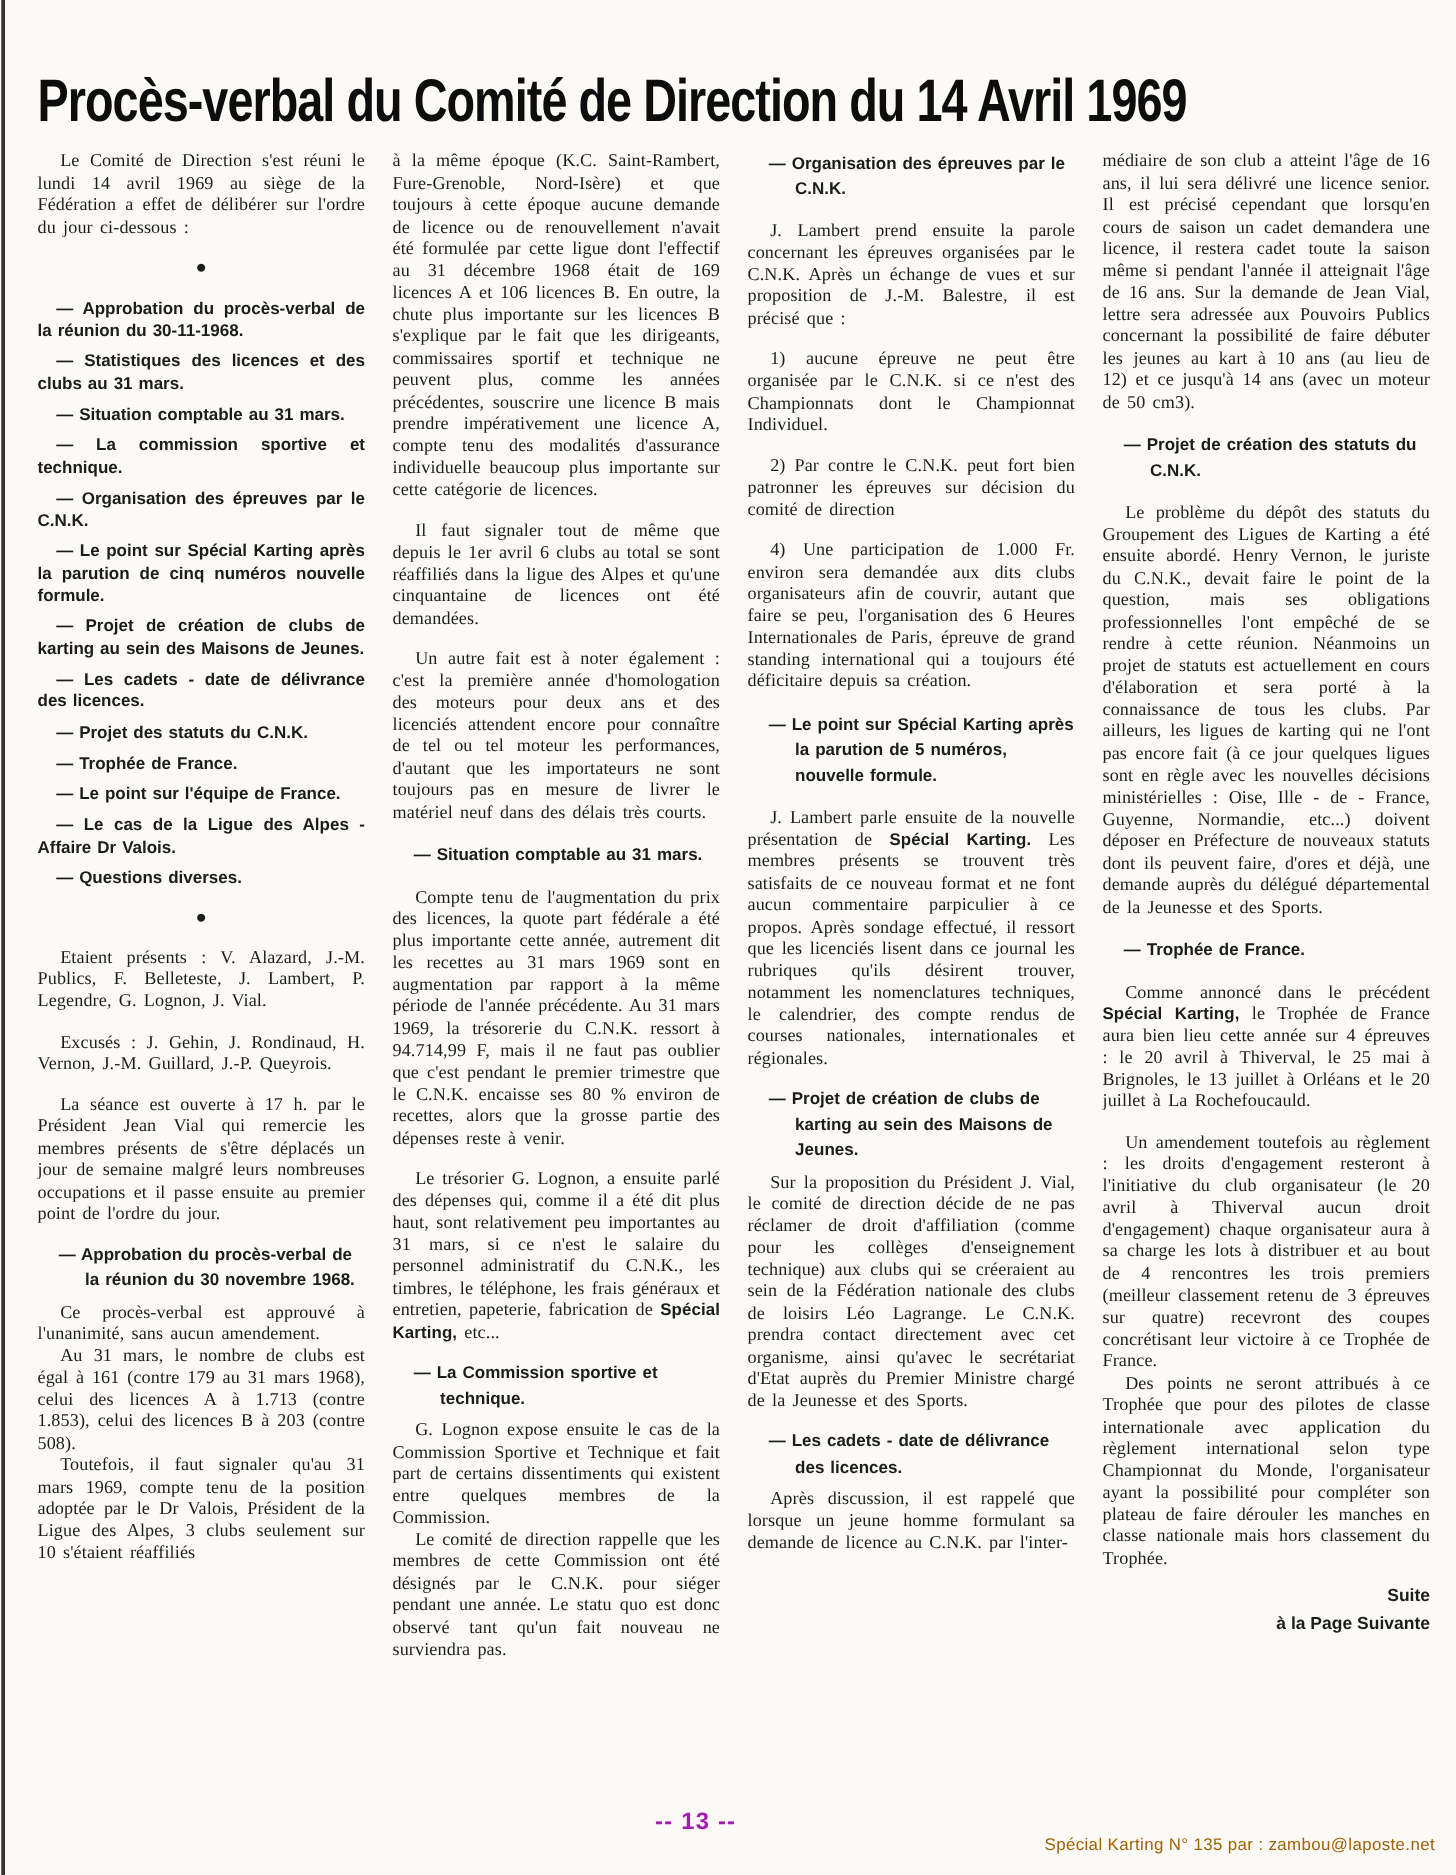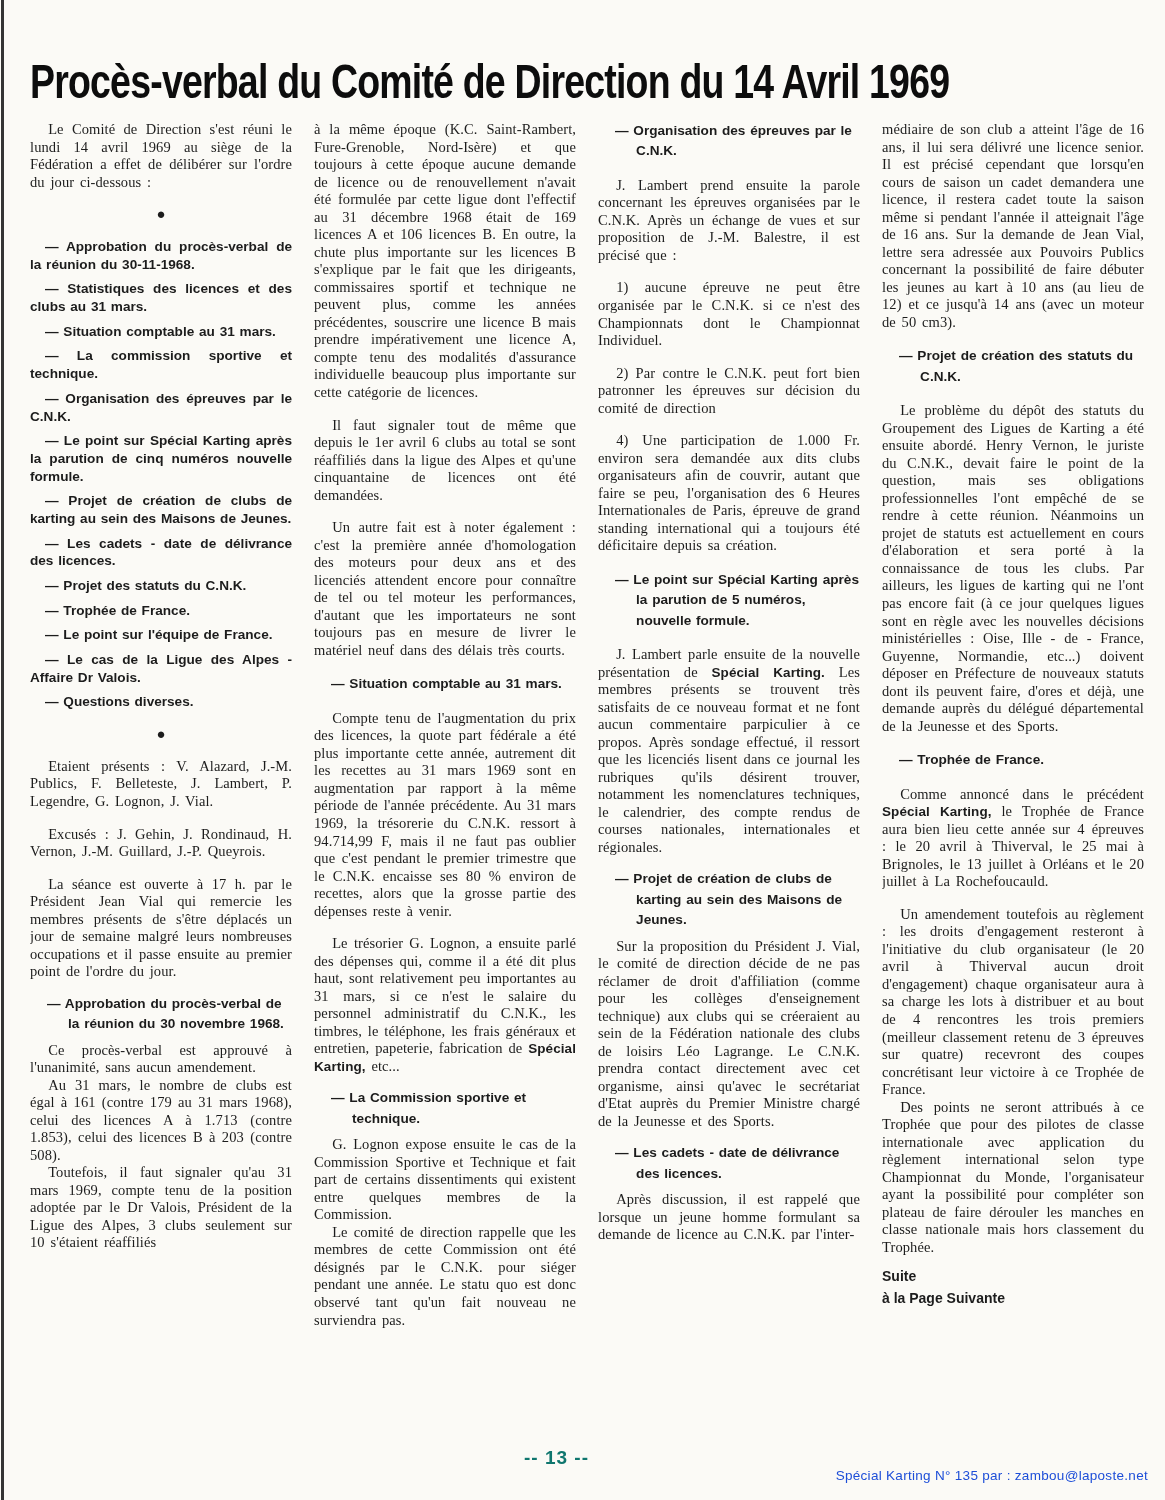--- a/index.html
+++ b/index.html
@@ -31,21 +31,21 @@
     font-size:13.6px;line-height:1.3;word-spacing:1px;
   }
   .heading{
     margin:13px 0 7px 0;
     font-family:"Liberation Sans", sans-serif;font-weight:bold;
     font-size:13.6px;line-height:1.5;word-spacing:1px;
     padding-left:2.8em;text-indent:-1.55em;
   }
   .bullet{margin:15px 0;text-align:center;font-size:15px;}
   .suite{
-    margin:10px 0 0 0;white-space:pre-line;
+    margin:10px 0 0 0;text-align:right;white-space:pre-line;
     font-family:"Liberation Sans", sans-serif;font-weight:bold;
     font-size:14px;line-height:1.55;
   }
   .gap{margin-top:15px;}
   .ni{text-indent:0;}
   .bsans{font-family:"Liberation Sans", sans-serif;font-weight:bold;font-size:0.93em;}
   .page-number{
     position:absolute;left:524px;top:1447px;
     font-family:"Liberation Sans", sans-serif;font-weight:bold;
     font-size:19px;letter-spacing:1px;
@@ -119,15 +119,15 @@
         <p class="para gap">Le problème du dépôt des statuts du Groupement des Ligues de Karting a été ensuite abordé. Henry Vernon, le juriste du C.N.K., devait faire le point de la question, mais ses obligations professionnelles l'ont empêché de se rendre à cette réunion. Néanmoins un projet de statuts est actuellement en cours d'élaboration et sera porté à la connaissance de tous les clubs. Par ailleurs, les ligues de karting qui ne l'ont pas encore fait (à ce jour quelques ligues sont en règle avec les nouvelles décisions ministérielles : Oise, Ille - de - France, Guyenne, Normandie, etc...) doivent déposer en Préfecture de nouveaux statuts dont ils peuvent faire, d'ores et déjà, une demande auprès du délégué départemental de la Jeunesse et des Sports.</p>
         <h3 class="heading gap">— Trophée de France.</h3>
         <p class="para gap">Comme annoncé dans le précédent <b class="bsans">Spécial Karting,</b> le Trophée de France aura bien lieu cette année sur 4 épreuves : le 20 avril à Thiverval, le 25 mai à Brignoles, le 13 juillet à Orléans et le 20 juillet à La Rochefoucauld.</p>
         <p class="para gap">Un amendement toutefois au règlement : les droits d'engagement resteront à l'initiative du club organisateur (le 20 avril à Thiverval aucun droit d'engagement) chaque organisateur aura à sa charge les lots à distribuer et au bout de 4 rencontres les trois premiers (meilleur classement retenu de 3 épreuves sur quatre) recevront des coupes concrétisant leur victoire à ce Trophée de France.</p>
         <p class="para">Des points ne seront attribués à ce Trophée que pour des pilotes de classe internationale avec application du règlement international selon type Championnat du Monde, l'organisateur ayant la possibilité pour compléter son plateau de faire dérouler les manches en classe nationale mais hors classement du Trophée.</p>
         <p class="suite">Suite
 à la Page Suivante</p>
       </div>
   </div>
 
-  <div class="page-number" style="color: #0f766e;">-- 13 --</div>
-  <div class="credit-line" style="color: #1d4ed8;">Spécial Karting N° 135 par :  zambou@laposte.net</div>
+  <div class="page-number" style="color: #a21caf;">-- 13 --</div>
+  <div class="credit-line" style="color: #a16207;">Spécial Karting N° 135 par :  zambou@laposte.net</div>
 </div>
 
 </body></html>

